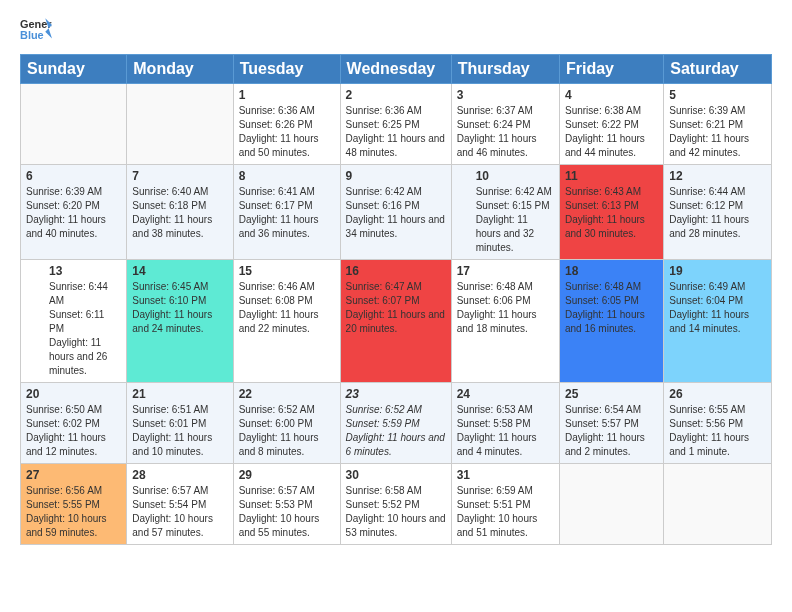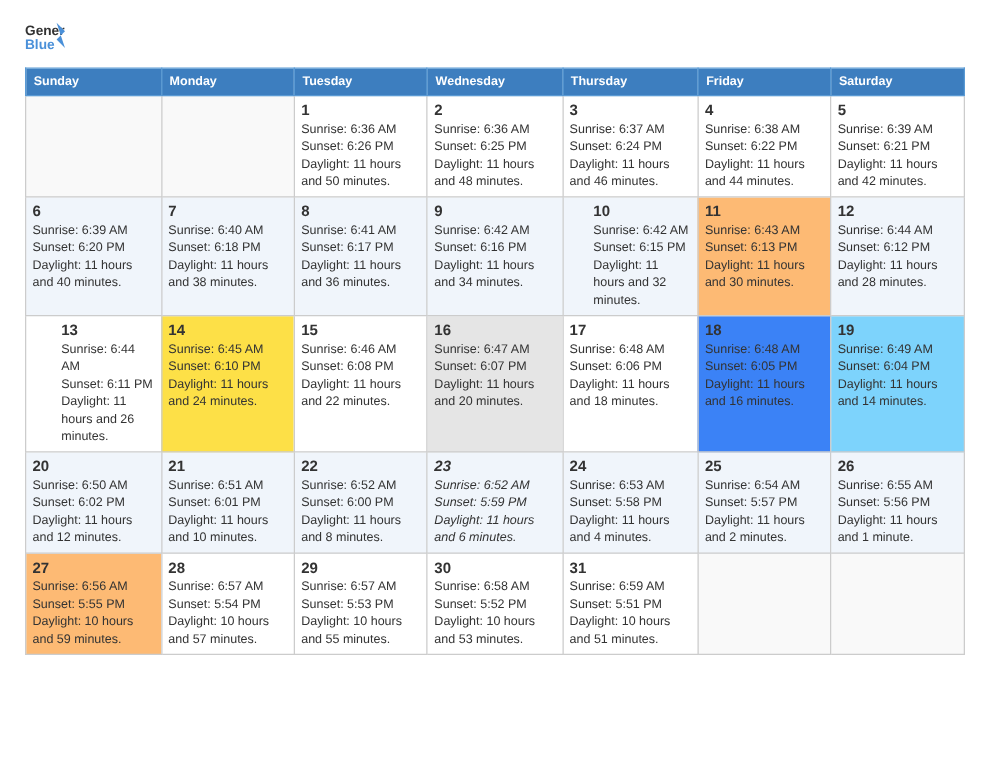--- a/index.html
+++ b/index.html
@@ -45,21 +45,21 @@
       color: #333;
     }
     .calendar {
       width: 100%;
       border-collapse: collapse;
       border: 1px solid #ccc;
     }
     .calendar th {
       background: #3d7ebf;
       color: #fff;
-      font-size: 10px;
+      font-size: 16px;
       font-weight: bold;
       text-align: left;
       padding: 5px 6px;
       border: 1px solid #5a9ad4;
     }
     .calendar td {
       vertical-align: top;
       width: 113px;
       min-height: 80px;
       padding: 4px 5px;
@@ -159,43 +159,43 @@
             <div class="day-info">Sunrise: 6:41 AM<br>Sunset: 6:17 PM<br>Daylight: 11 hours and 36 minutes.</div>
           </td>
           <td style="background: rgb(240, 245, 251);">
             <span class="day-num">9</span>
             <div class="day-info">Sunrise: 6:42 AM<br>Sunset: 6:16 PM<br>Daylight: 11 hours and 34 minutes.</div>
           </td>
           <td style="background: rgb(240, 245, 251); padding-left: 24px;">
             <span class="day-num">10</span>
             <div class="day-info">Sunrise: 6:42 AM<br>Sunset: 6:15 PM<br>Daylight: 11 hours and 32 minutes.</div>
           </td>
-          <td style="background: #fdba74;">
+          <td style="background: #ef4444;">
             <span class="day-num">11</span>
             <div class="day-info">Sunrise: 6:43 AM<br>Sunset: 6:13 PM<br>Daylight: 11 hours and 30 minutes.</div>
           </td>
           <td style="background: rgb(240, 245, 251);">
             <span class="day-num">12</span>
             <div class="day-info">Sunrise: 6:44 AM<br>Sunset: 6:12 PM<br>Daylight: 11 hours and 28 minutes.</div>
           </td>
         </tr>
         <tr>
           <td style="background: rgb(255, 255, 255); padding-left: 28px;">
             <span class="day-num">13</span>
             <div class="day-info">Sunrise: 6:44 AM<br>Sunset: 6:11 PM<br>Daylight: 11 hours and 26 minutes.</div>
           </td>
-          <td style="background: #fde047;">
+          <td style="background: #5eead4;">
             <span class="day-num">14</span>
             <div class="day-info">Sunrise: 6:45 AM<br>Sunset: 6:10 PM<br>Daylight: 11 hours and 24 minutes.</div>
           </td>
           <td style="background: rgb(255, 255, 255);">
             <span class="day-num">15</span>
             <div class="day-info">Sunrise: 6:46 AM<br>Sunset: 6:08 PM<br>Daylight: 11 hours and 22 minutes.</div>
           </td>
-          <td style="background: #e5e5e5;">
+          <td style="background: #ef4444;">
             <span class="day-num">16</span>
             <div class="day-info">Sunrise: 6:47 AM<br>Sunset: 6:07 PM<br>Daylight: 11 hours and 20 minutes.</div>
           </td>
           <td style="background: rgb(255, 255, 255);">
             <span class="day-num">17</span>
             <div class="day-info">Sunrise: 6:48 AM<br>Sunset: 6:06 PM<br>Daylight: 11 hours and 18 minutes.</div>
           </td>
           <td style="background: #3b82f6;">
             <span class="day-num">18</span>
             <div class="day-info">Sunrise: 6:48 AM<br>Sunset: 6:05 PM<br>Daylight: 11 hours and 16 minutes.</div>

